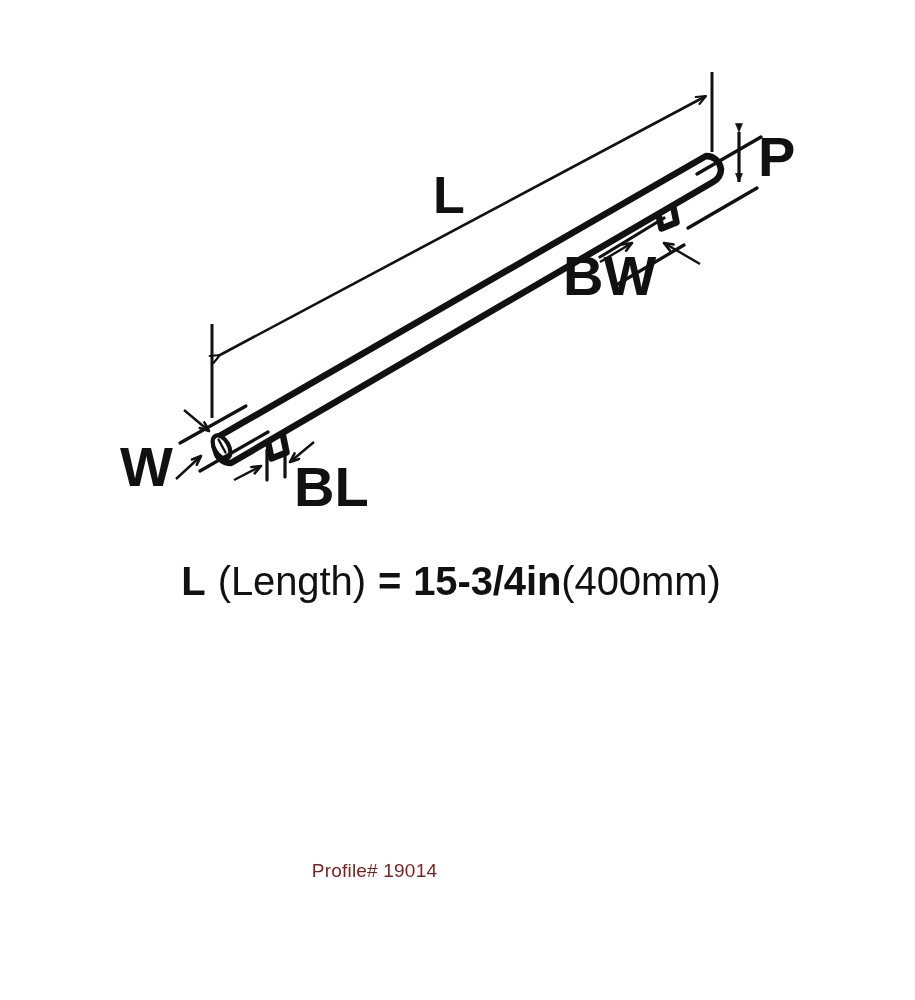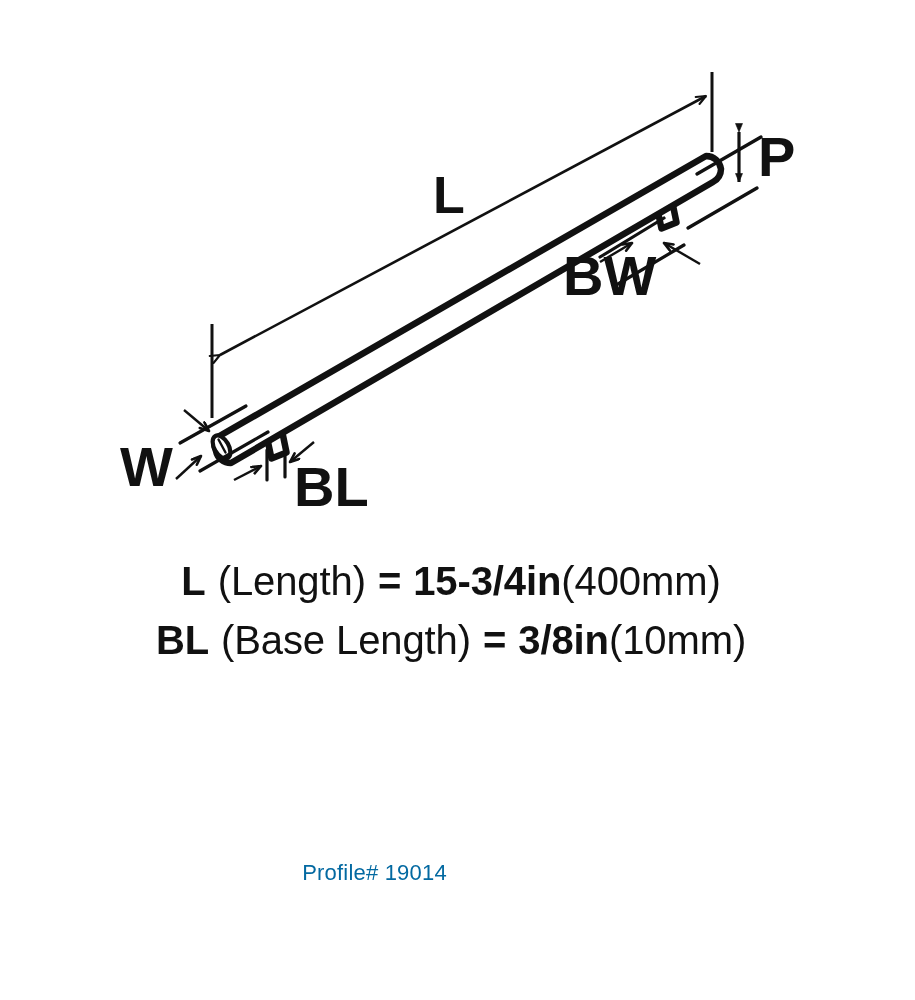--- a/index.html
+++ b/index.html
@@ -78,23 +78,23 @@
     display: inline-block;
     width: 0.30em;
   }
 
   #profile-line {
     position: absolute;
     left: 0;
     top: 860px;
     width: 749px;
     text-align: center;
-    font-size: 22px;
+    font-size: 19px;
     font-weight: 400;
-    color: #0369a1;
+    color: #7f1d1d;
     letter-spacing: 0.2px;
   }
 
   
   .dim-label {
     font-family: "Liberation Sans", "DejaVu Sans", sans-serif;
     font-weight: 700;
     fill: #111111;
   }
 </style>
@@ -182,21 +182,18 @@
   </div>
 
   <div id="spec-list">
 
     <div class="spec-line">
       <span class="spec-key">L</span><span class="sp"></span><span class="spec-name">(Length)</span><span class="sp"></span><span class="spec-eq">=</span><span class="sp"></span><span class="spec-in">15-3/4in</span><span class="spec-mm">(400mm)</span>
     </div>
 
 
 
-    <div class="spec-line">
-      <span class="spec-key">BL</span><span class="sp"></span><span class="spec-name">(Base Length)</span><span class="sp"></span><span class="spec-eq">=</span><span class="sp"></span><span class="spec-in">3/8in</span><span class="spec-mm">(10mm)</span>
-    </div>
 
   </div>
 
   <div id="profile-line">Profile# 19014</div>
 
 </div>
 
 </body></html>

